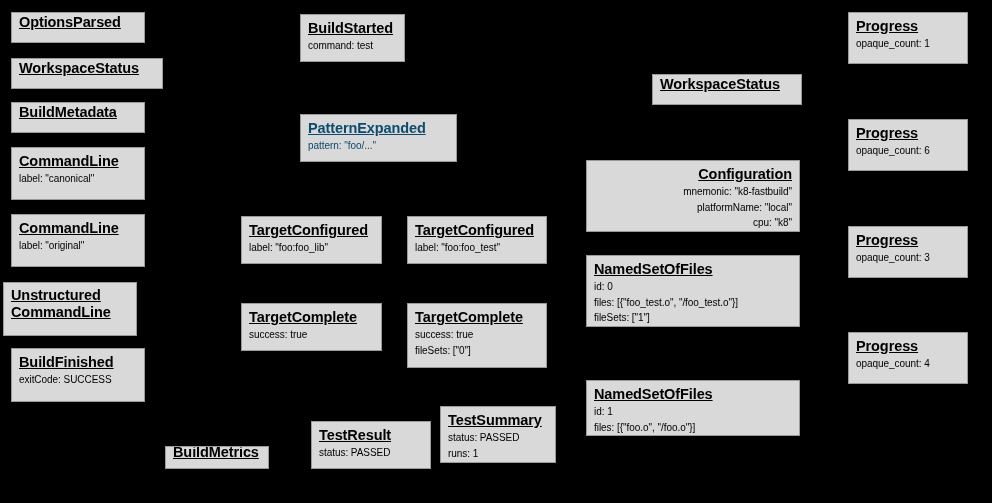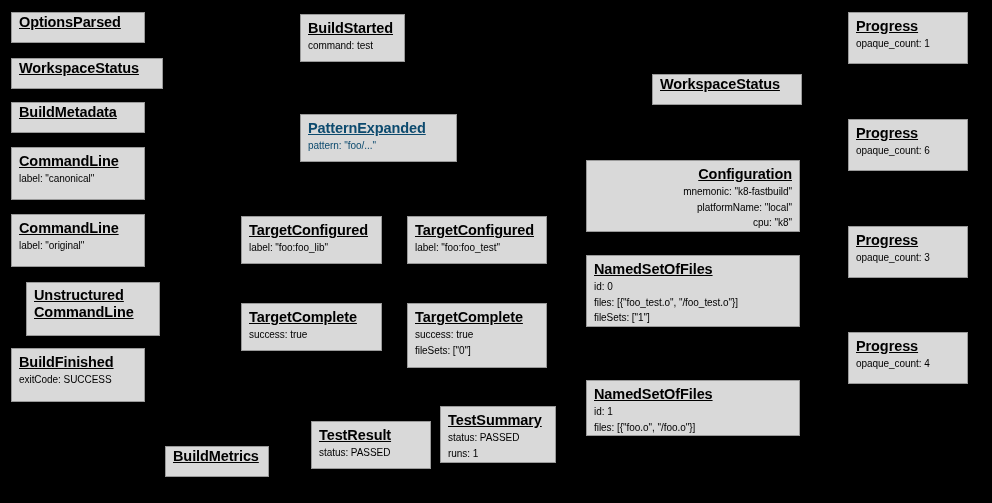--- a/index.html
+++ b/index.html
@@ -66,27 +66,27 @@
     </div>
     <div class="node title-only" style="left: 11px; top: 102px; width: 134px; height: 31px; background: rgb(217, 217, 217); border-color: rgb(154, 154, 154); color: rgb(0, 0, 0);">
       <span class="node-title">BuildMetadata</span>
     </div>
     <div class="node" style="left: 11px; top: 147px; width: 134px; height: 53px; background: rgb(217, 217, 217); border-color: rgb(154, 154, 154); color: rgb(0, 0, 0);"><span class="node-title">CommandLine</span><div class="node-fields">
         <div class="node-field">label: "canonical"</div>
       </div></div>
     <div class="node" style="left: 11px; top: 214px; width: 134px; height: 53px; background: rgb(217, 217, 217); border-color: rgb(154, 154, 154); color: rgb(0, 0, 0);"><span class="node-title">CommandLine</span><div class="node-fields">
         <div class="node-field">label: "original"</div>
       </div></div>
-    <div class="node title-only" style="left: 26px; top: 282px; width: 134px; height: 54px; background: rgb(217, 217, 217); border-color: rgb(154, 154, 154); color: rgb(0, 0, 0);">
+    <div class="node title-only" style="left: 3px; top: 282px; width: 134px; height: 54px; background: rgb(217, 217, 217); border-color: rgb(154, 154, 154); color: rgb(0, 0, 0);">
       <span class="node-title wrap">Unstructured CommandLine</span>
     </div>
     <div class="node" style="left: 11px; top: 348px; width: 134px; height: 54px; background: rgb(217, 217, 217); border-color: rgb(154, 154, 154); color: rgb(0, 0, 0);"><span class="node-title">BuildFinished</span><div class="node-fields">
         <div class="node-field">exitCode: SUCCESS</div>
       </div></div>
-    <div class="node title-only" style="left: 165px; top: 446px; width: 104px; height: 31px; background: rgb(217, 217, 217); border-color: rgb(154, 154, 154); color: rgb(0, 0, 0);">
+    <div class="node title-only" style="left: 165px; top: 446px; width: 104px; height: 23px; background: rgb(217, 217, 217); border-color: rgb(154, 154, 154); color: rgb(0, 0, 0);">
       <span class="node-title">BuildMetrics</span>
     </div>
     <div class="node" style="left: 300px; top: 14px; width: 105px; height: 48px; background: rgb(217, 217, 217); border-color: rgb(154, 154, 154); color: rgb(0, 0, 0);"><span class="node-title">BuildStarted</span><div class="node-fields">
         <div class="node-field">command: test</div>
       </div></div>
     <div class="node" style="left: 300px; top: 114px; width: 157px; height: 48px; background: rgb(217, 217, 217); border-color: rgb(154, 154, 154); color: #0c4a6e;"><span class="node-title">PatternExpanded</span><div class="node-fields">
         <div class="node-field">pattern: "foo/..."</div>
       </div></div>
     <div class="node" style="left: 241px; top: 216px; width: 141px; height: 48px; background: rgb(217, 217, 217); border-color: rgb(154, 154, 154); color: rgb(0, 0, 0);"><span class="node-title">TargetConfigured</span><div class="node-fields">
         <div class="node-field">label: "foo:foo_lib"</div>

